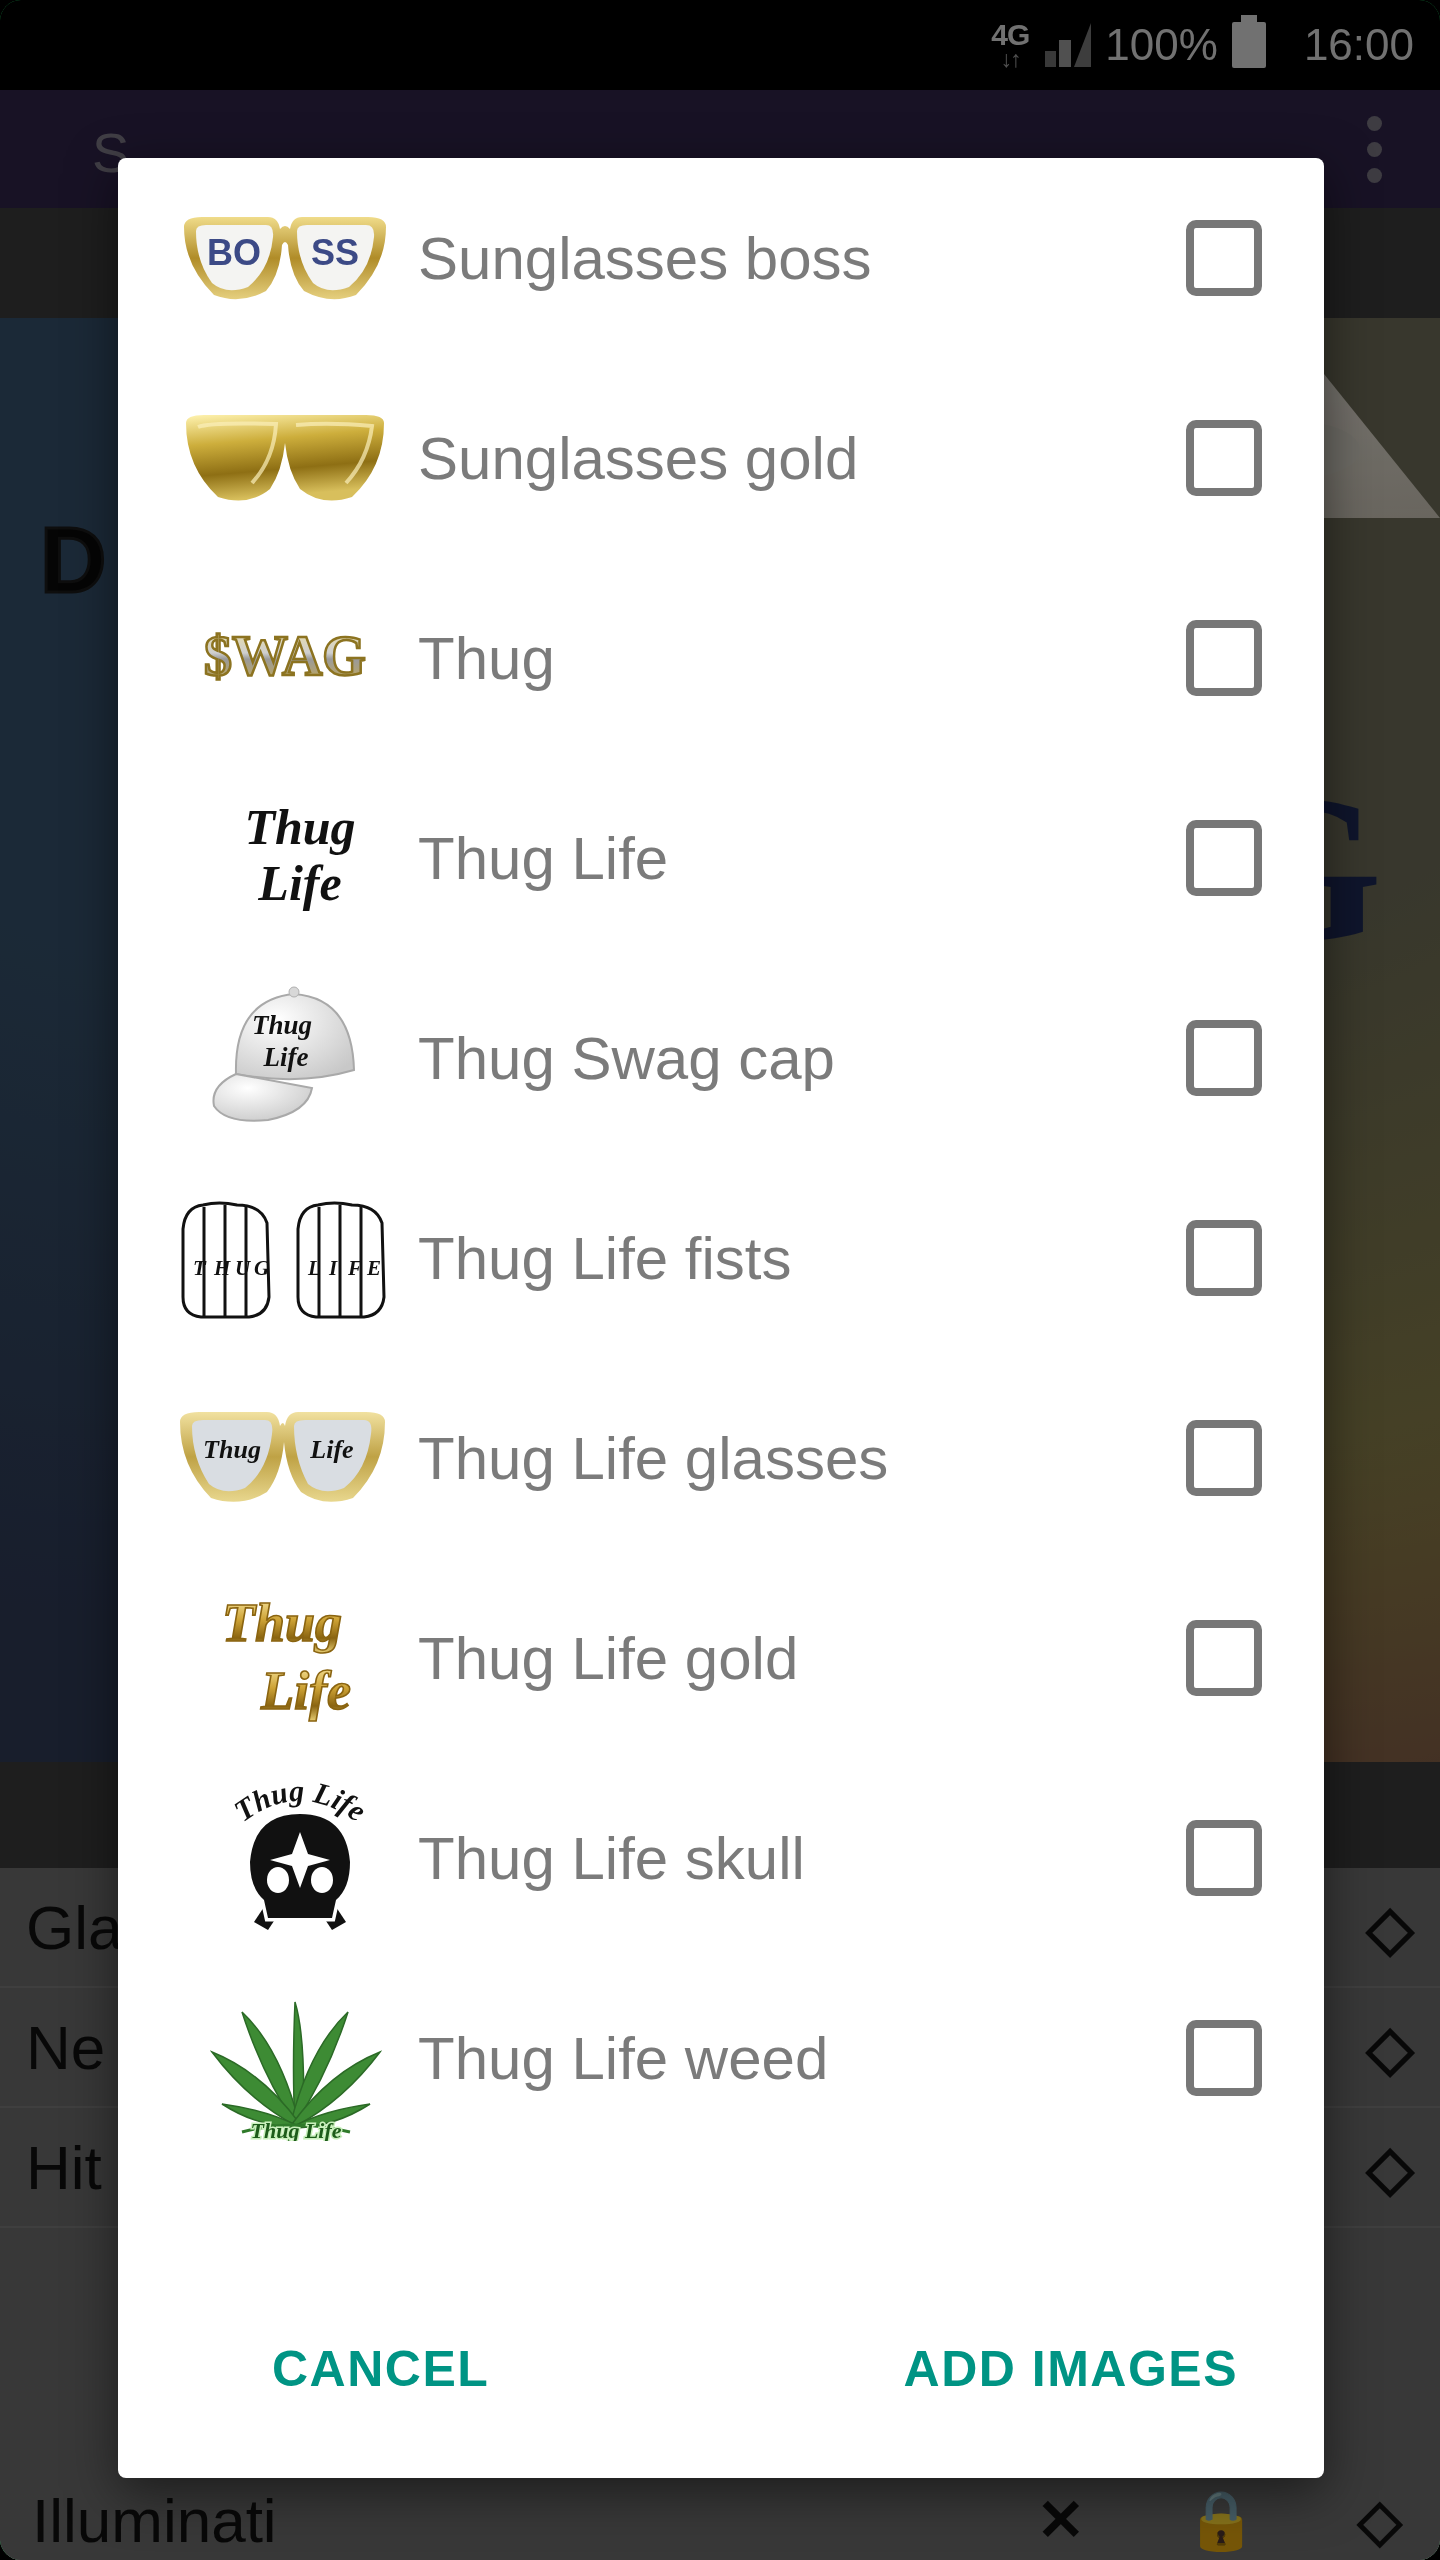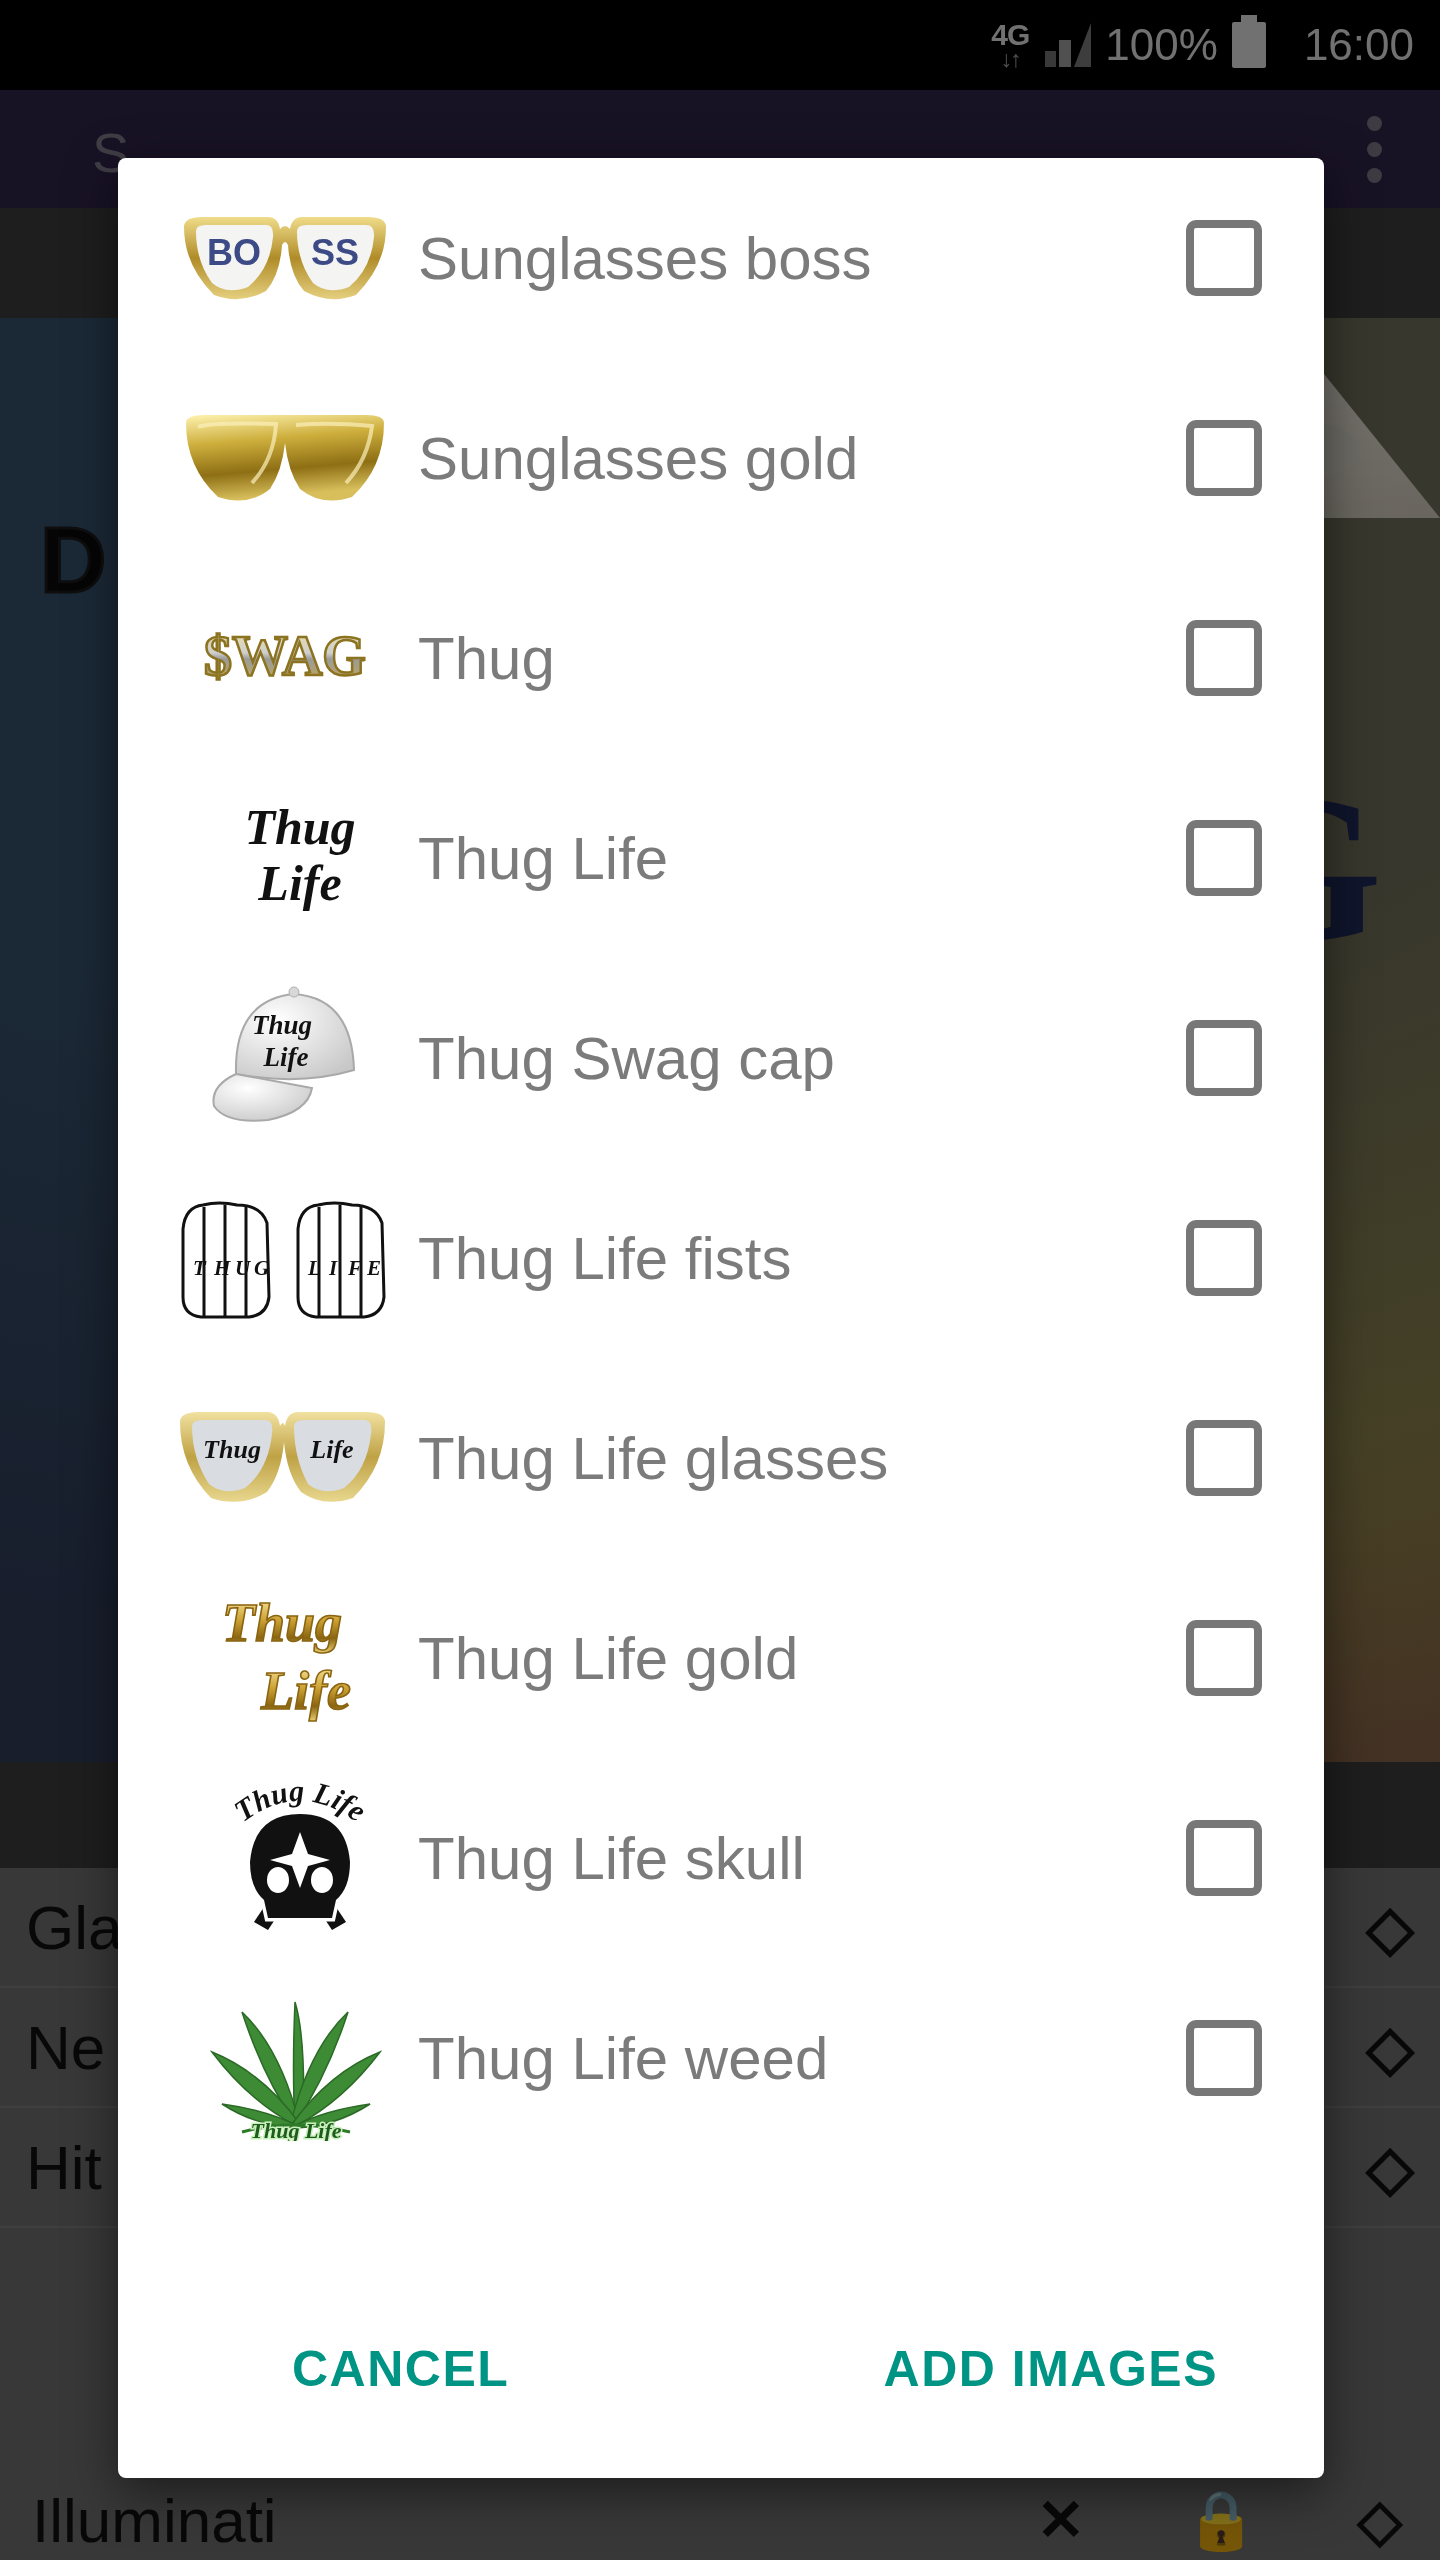--- a/index.html
+++ b/index.html
@@ -2,21 +2,21 @@
 <html><head>
 <meta charset="utf-8">
 <style>
   * { margin:0; padding:0; box-sizing:border-box; }
   html, body {
     width:1440px; height:2560px;
     background:#000;
     font-family:"Liberation Sans", sans-serif;
     overflow:hidden;
   }
-  #screen { position:relative; width:1440px; height:2560px; overflow:hidden; background:#22c55e; }
+  #screen { position:relative; width:1440px; height:2560px; overflow:hidden; background:#22c55e;border-radius:21px; }
 
   
   #statusbar {
     position:absolute; left:0; top:0; width:1440px; height:90px;
     background:#000; display:flex; align-items:center;
     justify-content:flex-end; padding-right:26px; gap:14px;
   }
   .sb-4g { display:flex; flex-direction:column; align-items:center; line-height:1; margin-right:2px; }
   .sb-4g .t { color:#d8d8d8; font-size:30px; font-weight:600; letter-spacing:-1px; }
   .sb-4g .a { color:#9a9a9a; font-size:23px; margin-top:-2px; letter-spacing:-2px; }
@@ -128,21 +128,21 @@
   .cbx {
     width:76px; height:76px; flex:none;
     border:8px solid #777; border-radius:10px; background:#fff;
   }
 
   
   .tn { display:block; }
 
   #dlg-actions {
     height:218px; display:flex; align-items:center;
-    padding:0 82px; gap:0; flex:none;
+    padding:0 62px; gap:0; flex:none;
   }
   .act-btn {
     font-size:50px; font-weight:700; color:#009484;
     letter-spacing:1.5px; background:none; border:none;
     font-family:"Liberation Sans", sans-serif; cursor:pointer;
   }
   #btn-cancel { margin-left:92px; }
   #btn-add { margin-left:auto; margin-right:24px; }
 </style>
 </head>

